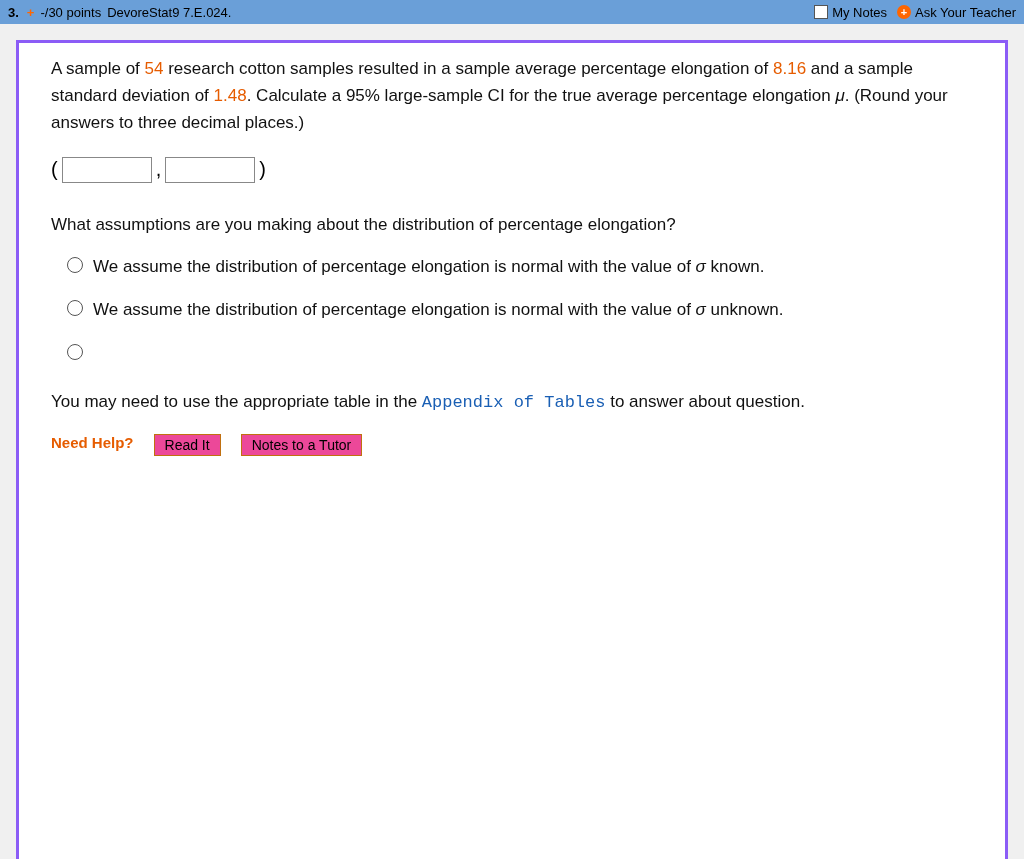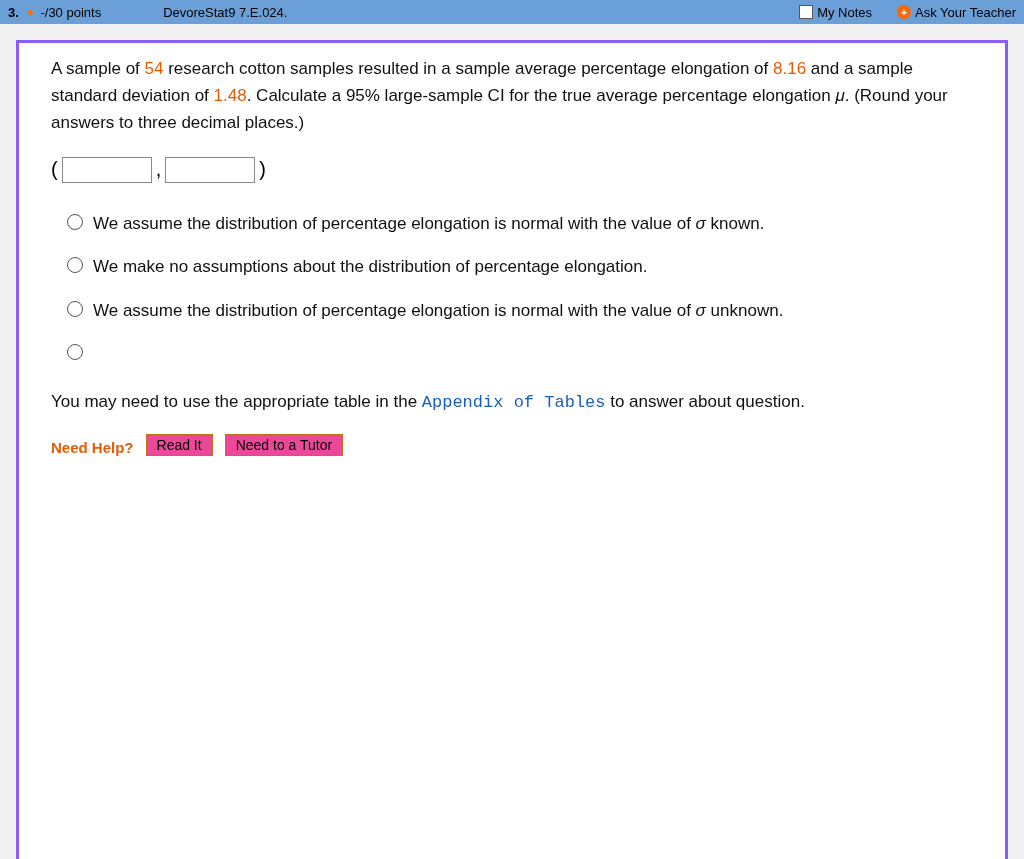--- a/index.html
+++ b/index.html
@@ -18,33 +18,31 @@
     }
     .header-number {
       font-weight: bold;
       font-size: 13px;
       color: #000;
       margin-right: 2px;
     }
     .header-points {
       font-size: 13px;
       color: #000;
-      margin-right: 8px;
       text-align: right;
     }
     .header-source {
       font-size: 13px;
       color: #000;
       flex: 1;
-      margin-left: 48px;
     }
     .header-right {
       display: flex;
       align-items: center;
-      gap: 25px;
+      gap: 10px;
     }
     .my-notes-section {
       display: flex;
       align-items: center;
       gap: 4px;
       font-size: 13px;
       color: #000;
     }
     .my-notes-box {
       width: 14px;
@@ -139,22 +137,22 @@
       color: #111;
       margin-bottom: 18px;
     }
     .appendix-link {
       color: #1a5fb4;
       text-decoration: none;
       font-family: Liberation Mono, monospace;
     }
     .need-help-row {
       display: flex;
-      align-items: flex-end;
-      gap: 12px;
+      align-items: flex-start;
+      gap: 20px;
       font-size: 15px;
     }
     .need-help-label {
       color: #e65c00;
       font-weight: bold;
       font-size: 15px;
     }
     .help-btn {
       background: #ec4899;
       border: 1px solid #c07010;
@@ -197,42 +195,39 @@
   </p>
 
   <div class="answer-inputs">
     <span>(</span>
     <input class="answer-input" type="text" style="">
     <span class="comma-sep">,</span>
     <input class="answer-input" type="text" style="">
     <span>)</span>
   </div>
 
+  <p class="assumptions-text">What assumptions are you making about the distribution of percentage elongation?</p>
 
   <ul class="radio-options">
     <li class="radio-option">
       <span class="radio-btn"></span>
       <span>We assume the distribution of percentage elongation is normal with the value of <span class="sigma">σ</span> known.</span>
-    </li>
-    <li class="radio-option">
-      <span class="radio-btn"></span>
-      <span>We make no assumptions about the distribution of percentage elongation.</span>
     </li>
     <li class="radio-option">
       <span class="radio-btn"></span>
       <span>We assume the distribution of percentage elongation is normal with the value of <span class="sigma">σ</span> unknown.</span>
     </li>
     <li class="radio-option">
       <span class="radio-btn"></span>
     </li>
   </ul>
 
   <p class="appendix-text">
     <span>You may need to use the appropriate table in the </span><a class="appendix-link" href="#">Appendix of Tables</a><span> to answer about question.</span>
   </p>
 
   <div class="need-help-row">
     <span class="need-help-label">Need Help?</span>
     <button class="help-btn">Read It</button>
-    <button class="help-btn">Need to a Tutor</button>
+    <button class="help-btn">Notes to a Tutor</button>
   </div>
 
 </div>
 
 </body></html>

